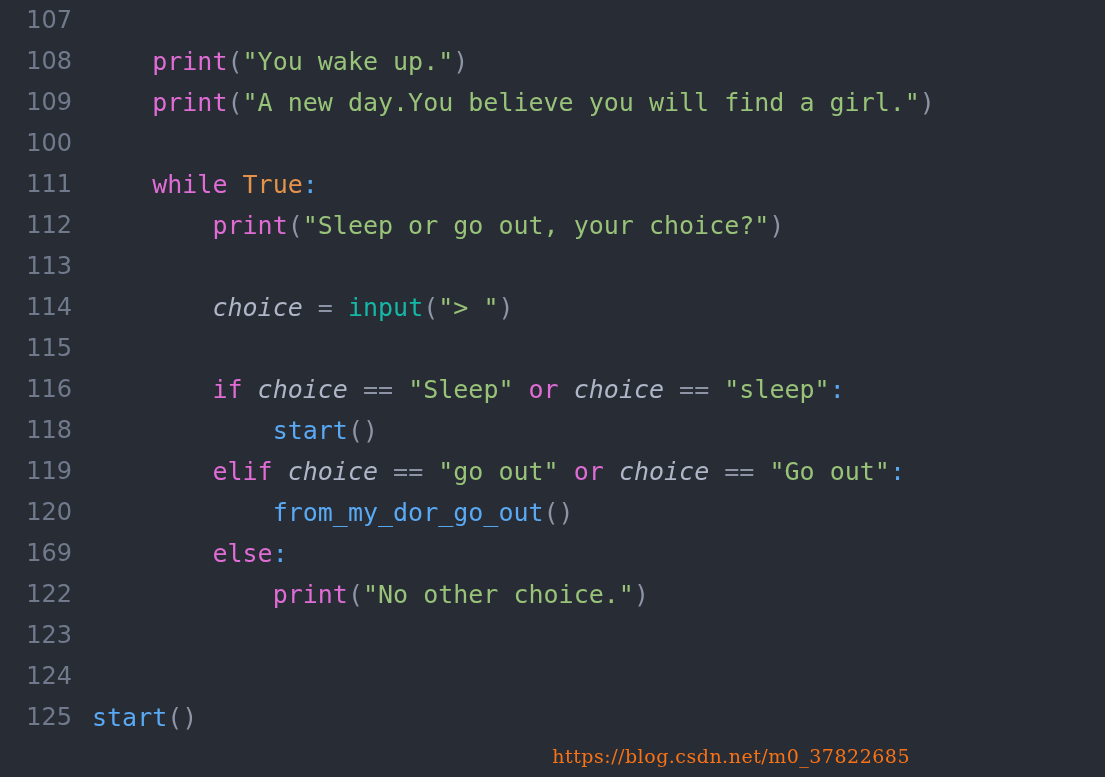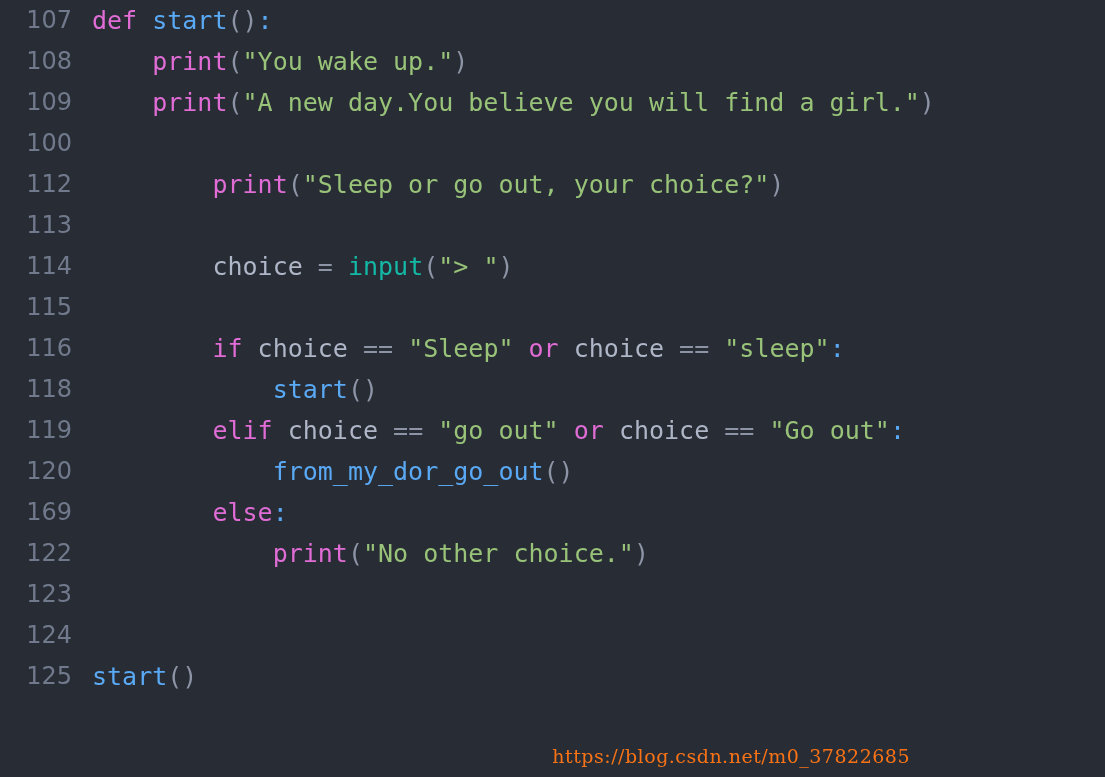--- a/index.html
+++ b/index.html
@@ -53,21 +53,21 @@
     font-size: 25px;
     font-family: "DejaVu Sans Mono", "Liberation Mono", monospace;
   }
 
   
   .tok-keyword   { color: #e06cd6; }
   .tok-boolean   { color: #e5924b; }
   .tok-function  { color: #5aa9f5; }
   .tok-builtin   { color: #14b8a6; }
   .tok-string    { color: #98c379; }
-  .tok-plain     { color: #aeb6c7; }
+  .tok-plain     { color: #aeb6c7; font-style: italic; }
   .tok-punct     { color: #8d94a6; }
   .tok-operator  { color: #8d94a6; }
   .tok-colon     { color: #5aa9f5; }
 
   #watermark {
     position: absolute;
     right: 12px;
     bottom: 10px;
     color: #f97316;
     font-size: 19px;
@@ -75,24 +75,25 @@
     letter-spacing: 0.5px;
     user-select: none;
     white-space: pre;
   }
 </style>
 </head>
 <body>
 
 <div id="editor">
   <div id="code-lines">
-      <div class="code-line"><div class="gutter">107</div><div class="line-content"><span class="tok-keyword">def</span><span class="tok-plain"> </span><span class="tok-function">start</span><span class="tok-punct">()</span><span class="tok-colon">:</span></div></div>
+      <div class="code-line"><div class="gutter">107</div></div>
       <div class="code-line"><div class="gutter">108</div><div class="line-content"><span class="tok-plain">    </span><span class="tok-keyword">print</span><span class="tok-punct">(</span><span class="tok-string">"You wake up."</span><span class="tok-punct">)</span></div></div>
       <div class="code-line"><div class="gutter">109</div><div class="line-content"><span class="tok-plain">    </span><span class="tok-keyword">print</span><span class="tok-punct">(</span><span class="tok-string">"A new day.You believe you will find a girl."</span><span class="tok-punct">)</span></div></div>
       <div class="code-line"><div class="gutter">100</div><div class="line-content"></div></div>
+      <div class="code-line"><div class="gutter">111</div><div class="line-content"><span class="tok-plain">    </span><span class="tok-keyword">while</span><span class="tok-plain"> </span><span class="tok-boolean">True</span><span class="tok-colon">:</span></div></div>
       <div class="code-line"><div class="gutter">112</div><div class="line-content"><span class="tok-plain">        </span><span class="tok-keyword">print</span><span class="tok-punct">(</span><span class="tok-string">"Sleep or go out, your choice?"</span><span class="tok-punct">)</span></div></div>
       <div class="code-line"><div class="gutter">113</div><div class="line-content"></div></div>
       <div class="code-line"><div class="gutter">114</div><div class="line-content"><span class="tok-plain">        </span><span class="tok-plain">choice</span><span class="tok-plain"> </span><span class="tok-operator">=</span><span class="tok-plain"> </span><span class="tok-builtin">input</span><span class="tok-punct">(</span><span class="tok-string">"&gt; "</span><span class="tok-punct">)</span></div></div>
       <div class="code-line"><div class="gutter">115</div><div class="line-content"></div></div>
       <div class="code-line"><div class="gutter">116</div><div class="line-content"><span class="tok-plain">        </span><span class="tok-keyword">if</span><span class="tok-plain"> </span><span class="tok-plain">choice</span><span class="tok-plain"> </span><span class="tok-operator">==</span><span class="tok-plain"> </span><span class="tok-string">"Sleep"</span><span class="tok-plain"> </span><span class="tok-keyword">or</span><span class="tok-plain"> </span><span class="tok-plain">choice</span><span class="tok-plain"> </span><span class="tok-operator">==</span><span class="tok-plain"> </span><span class="tok-string">"sleep"</span><span class="tok-colon">:</span></div></div>
       <div class="code-line"><div class="gutter">118</div><div class="line-content"><span class="tok-plain">            </span><span class="tok-function">start</span><span class="tok-punct">()</span></div></div>
       <div class="code-line"><div class="gutter">119</div><div class="line-content"><span class="tok-plain">        </span><span class="tok-keyword">elif</span><span class="tok-plain"> </span><span class="tok-plain">choice</span><span class="tok-plain"> </span><span class="tok-operator">==</span><span class="tok-plain"> </span><span class="tok-string">"go out"</span><span class="tok-plain"> </span><span class="tok-keyword">or</span><span class="tok-plain"> </span><span class="tok-plain">choice</span><span class="tok-plain"> </span><span class="tok-operator">==</span><span class="tok-plain"> </span><span class="tok-string">"Go out"</span><span class="tok-colon">:</span></div></div>
       <div class="code-line"><div class="gutter">120</div><div class="line-content"><span class="tok-plain">            </span><span class="tok-function">from_my_dor_go_out</span><span class="tok-punct">()</span></div></div>
       <div class="code-line"><div class="gutter">169</div><div class="line-content"><span class="tok-plain">        </span><span class="tok-keyword">else</span><span class="tok-colon">:</span></div></div>
       <div class="code-line"><div class="gutter">122</div><div class="line-content"><span class="tok-plain">            </span><span class="tok-keyword">print</span><span class="tok-punct">(</span><span class="tok-string">"No other choice."</span><span class="tok-punct">)</span></div></div>

